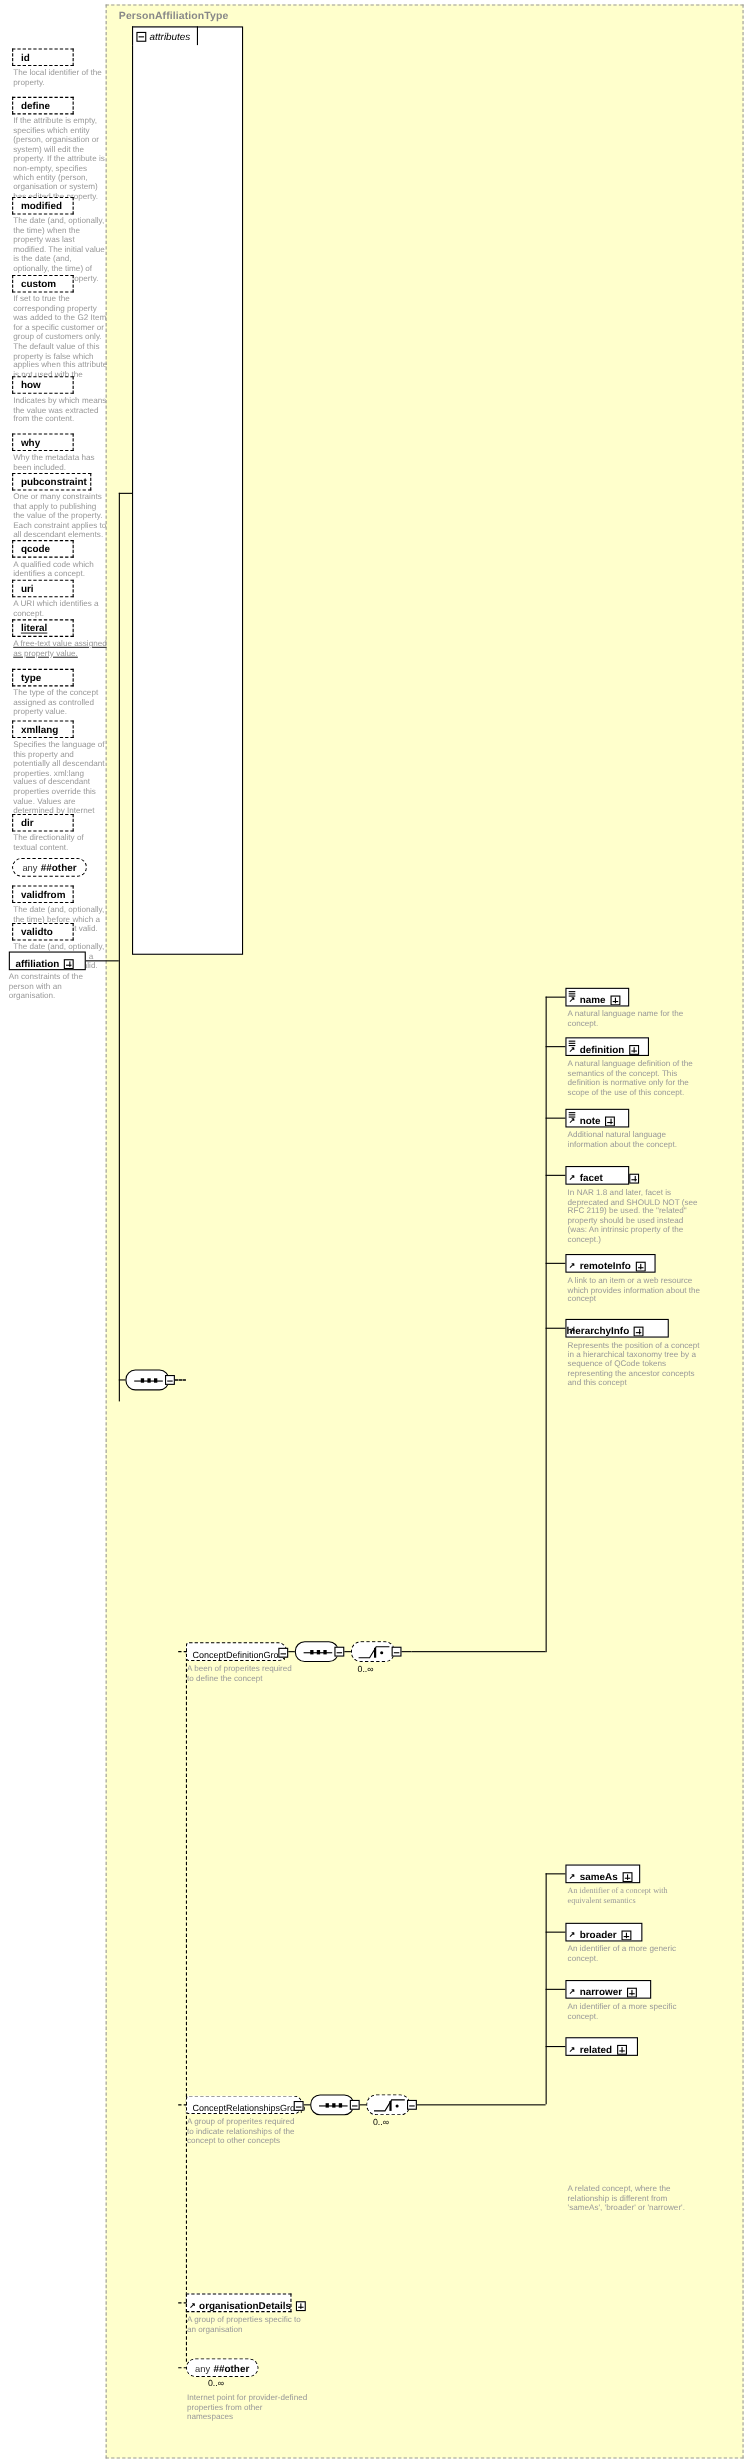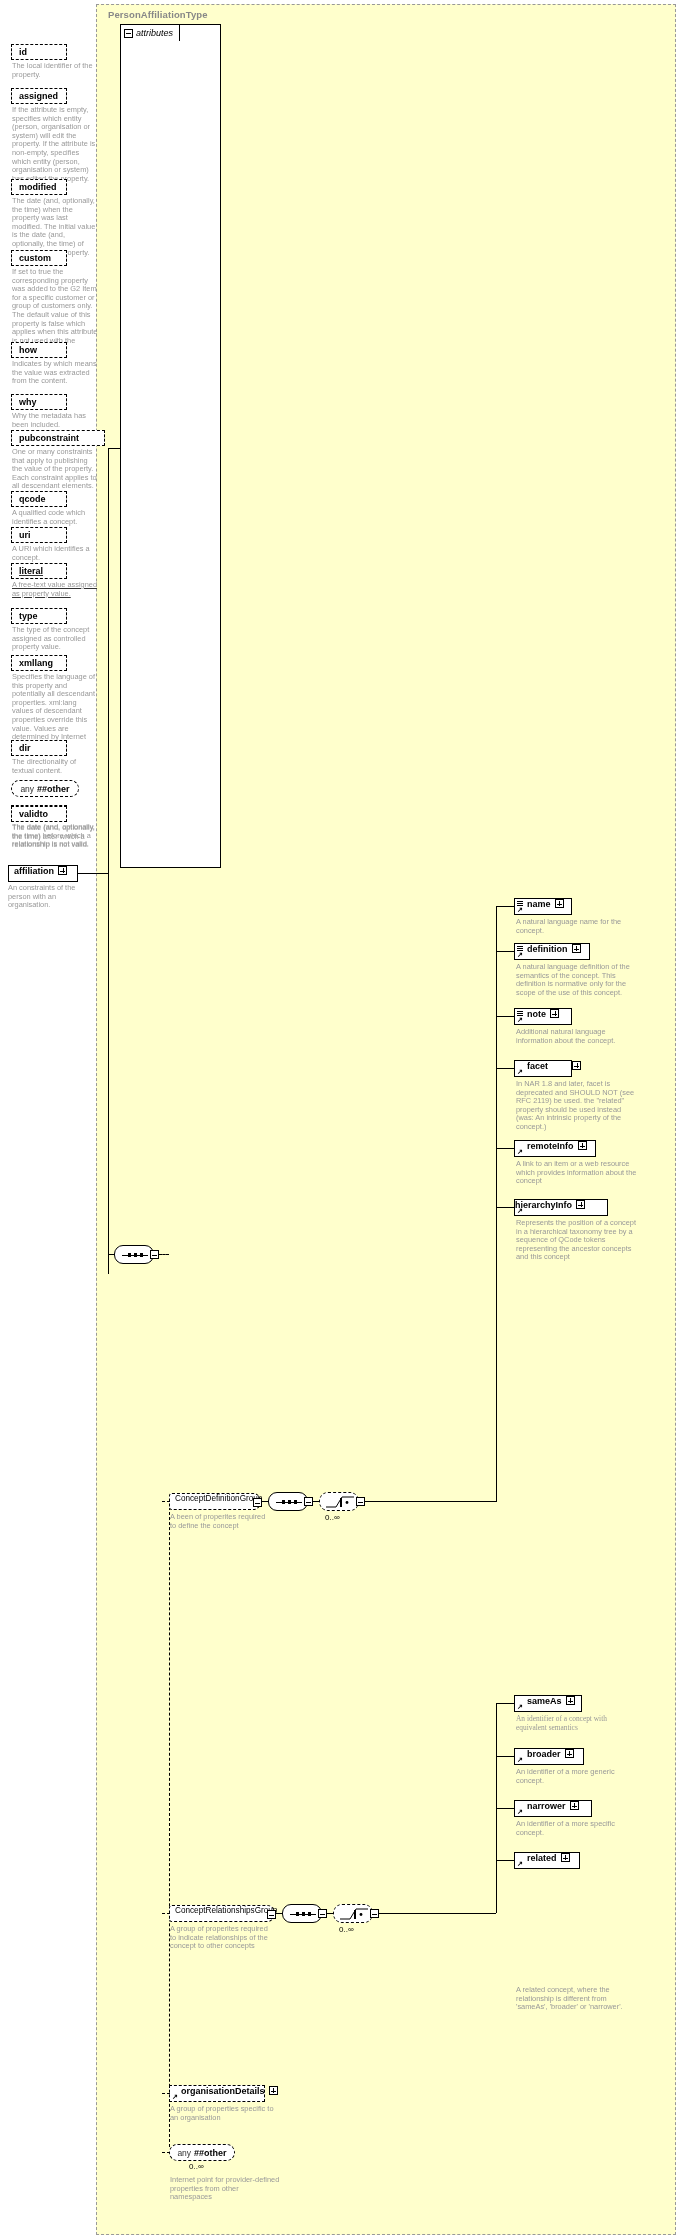--- a/index.html
+++ b/index.html
@@ -46,21 +46,21 @@
   }
 
   
   .attr-row { position:absolute; left:0; width:101px; }
   .attr-chip {
     position:relative; margin-left:11px; width:56px; height:16px;
     border:1px dashed #000; background:#fff;
     display:flex; align-items:center; padding-left:7px;
     font-size:9px; font-weight:bold; color:#000;
   }
-  .attr-chip.wide { width:94px; }
+  .attr-chip.wide { width:72px; }
   .attr-chip::after {
     content:""; position:absolute; left:3px; top:3px;
     width:100%; height:100%; background:#bbb; z-index:-1;
   }
   .attr-desc {
     margin-left:12px; margin-top:2px; width:86px;
     font-size:7.4px; line-height:8.6px; color:#999;
   }
 
   
@@ -73,21 +73,21 @@
   .any-chip .bold { font-weight:bold; color:#000; font-size:9px; }
   .any-chip::after {
     content:""; position:absolute; left:3px; top:3px;
     width:100%; height:100%; background:#bbb; border-radius:9px; z-index:-1;
   }
 
   
   .elem {
     position:absolute;
     border:1px solid #000; background:#fff;
-    height:17px; display:flex; align-items:flex-start;
+    height:17px; display:flex; align-items:flex-end;
     padding-left:5px; padding-right:3px;
     font-size:9px; font-weight:bold; color:#000;
     white-space:nowrap;
   }
   .elem::after {
     content:""; position:absolute; left:3px; top:3px; right:-3px; bottom:-3px;
     background:#bbb; z-index:-1;
   }
   .elem.dashed { border-style:dashed; }
   .plus-box {
@@ -170,21 +170,21 @@
 
 <div class="attr-row" style="top:44px;">
   <div class="attr-chip">
       <span>id</span>
     </div>
   <div class="attr-desc">The local identifier of the property.</div>
 </div>
 
 <div class="attr-row" style="top:88px;">
   <div class="attr-chip">
-      <span>assigned</span>
+      <span>define</span>
     </div>
   <div class="attr-desc">If the attribute is empty, specifies which entity (person, organisation or system) will edit the property. If the attribute is non-empty, specifies which entity (person, organisation or system) has edited the property.</div>
 </div>
 
 <div class="attr-row" style="top:179px;">
   <div class="attr-chip">
       <span>modified</span>
     </div>
   <div class="attr-desc">The date (and, optionally, the time) when the property was last modified. The initial value is the date (and, optionally, the time) of creation of the property.</div>
 </div>
@@ -266,21 +266,21 @@
   </div>
 </div>
 
 <div class="attr-row" style="top:805px;">
   <div class="attr-chip">
       <span>validfrom</span>
     </div>
   <div class="attr-desc">The date (and, optionally, the time) before which a relationship is not valid.</div>
 </div>
 
-<div class="attr-row" style="top:806px;">
+<div class="attr-row" style="top:839px;">
   <div class="attr-chip">
       <span>validto</span>
     </div>
   <div class="attr-desc">The date (and, optionally, the time) after which a relationship is not valid.</div>
 </div>
 
 <div class="elem" style="left:8px; top:865px; width:70px;">
   <span>affiliation</span>
   <span class="plus-box"></span>
 </div>

